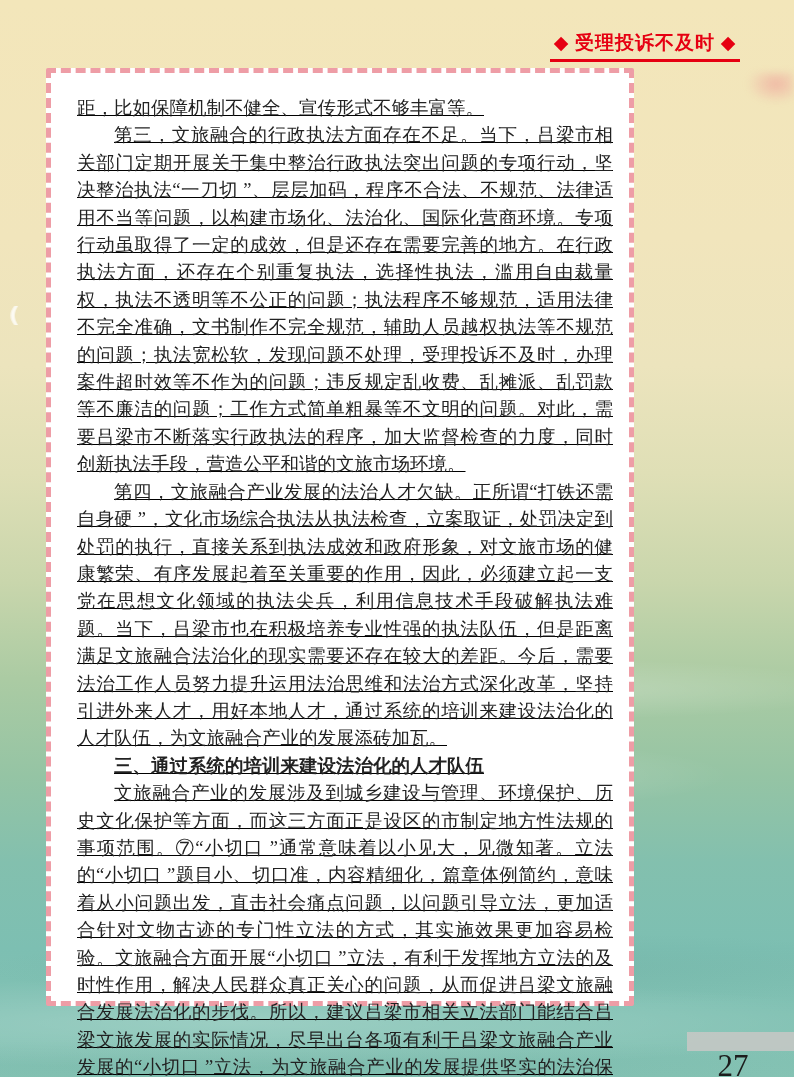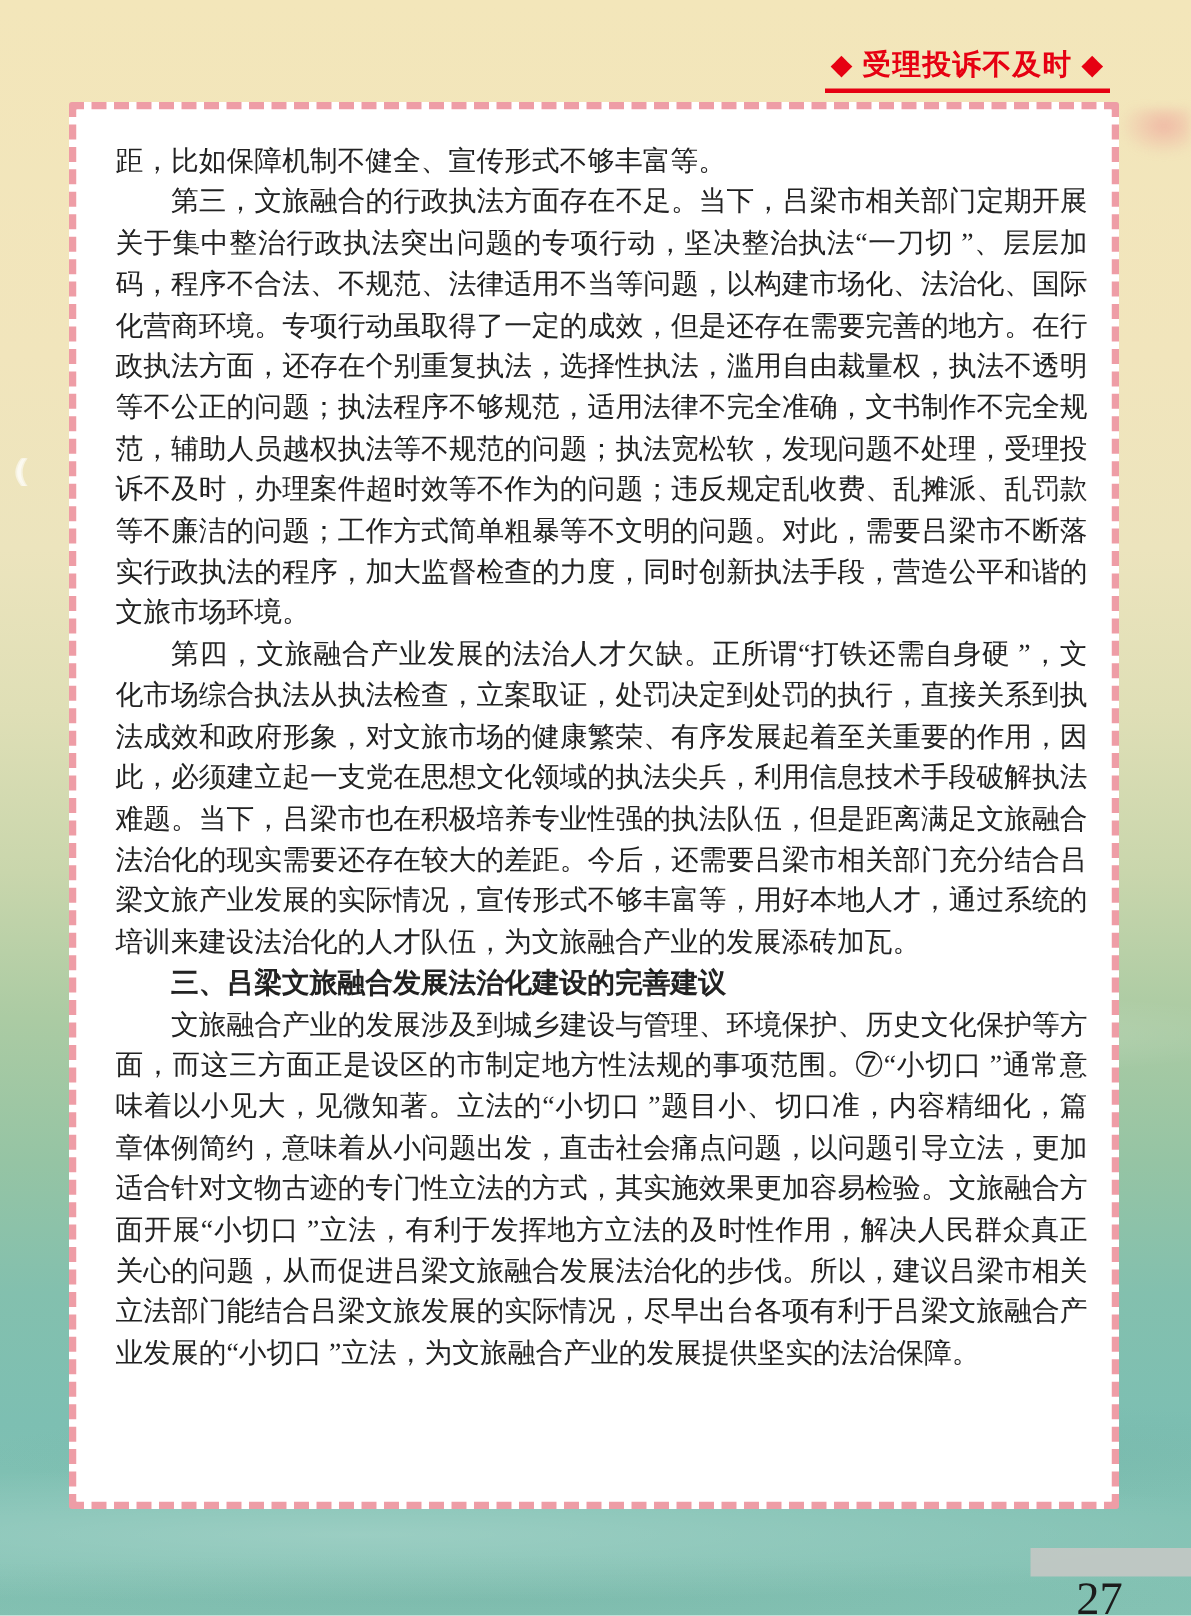--- a/index.html
+++ b/index.html
@@ -34,24 +34,25 @@
     position:absolute;top:30px;left:550px;width:190px;text-align:center;
   }
   .header-title{
     font-size:19px;font-weight:bold;letter-spacing:1px;
     font-family:"Liberation Serif","DejaVu Serif",serif;
   }
   .header-rule{
     margin-top:3px;height:3px;width:190px;
   }
   .content-box{
-    position:absolute;left:46px;top:68px;width:700px;height:938px;
+    position:absolute;left:46px;top:68px;width:588px;height:938px;
     background:#ffffff;border:5px dashed #ee9da6;border-radius:2px;
     box-sizing:border-box;
     padding:22px 16px 0 26px;
+    text-decoration:underline;
   }
   .para{
     margin:0;font-size:18.5px;line-height:27.4px;color:#222222;
     text-align:justify;text-justify:inter-ideograph;text-indent:2em;
   }
   .para.first{text-indent:0;}
   .para.heading{font-weight:bold;}
   .footer-bar{
     position:absolute;left:687px;top:1032px;width:107px;height:19px;
     background:#c8c8c6;opacity:0.85;
@@ -71,20 +72,20 @@
 <div class="header">
   <div class="header-title" style="color:#e60012;"><span>◆</span>
     <span>受理投诉不及时</span>
     <span>◆</span></div>
   <div class="header-rule" style="background:#e60012;"></div>
 </div>
 
 <div class="content-box">
   <p class="para first">距，比如保障机制不健全、宣传形式不够丰富等。</p>
   <p class="para">第三，文旅融合的行政执法方面存在不足。当下，吕梁市相关部门定期开展关于集中整治行政执法突出问题的专项行动，坚决整治执法“一刀切 ”、层层加码，程序不合法、不规范、法律适用不当等问题，以构建市场化、法治化、国际化营商环境。专项行动虽取得了一定的成效，但是还存在需要完善的地方。在行政执法方面，还存在个别重复执法，选择性执法，滥用自由裁量权，执法不透明等不公正的问题；执法程序不够规范，适用法律不完全准确，文书制作不完全规范，辅助人员越权执法等不规范的问题；执法宽松软，发现问题不处理，受理投诉不及时，办理案件超时效等不作为的问题；违反规定乱收费、乱摊派、乱罚款等不廉洁的问题；工作方式简单粗暴等不文明的问题。对此，需要吕梁市不断落实行政执法的程序，加大监督检查的力度，同时创新执法手段，营造公平和谐的文旅市场环境。</p>
-  <p class="para">第四，文旅融合产业发展的法治人才欠缺。正所谓“打铁还需自身硬 ”，文化市场综合执法从执法检查，立案取证，处罚决定到处罚的执行，直接关系到执法成效和政府形象，对文旅市场的健康繁荣、有序发展起着至关重要的作用，因此，必须建立起一支党在思想文化领域的执法尖兵，利用信息技术手段破解执法难题。当下，吕梁市也在积极培养专业性强的执法队伍，但是距离满足文旅融合法治化的现实需要还存在较大的差距。今后，还需要吕梁市相关部门充分结合吕梁文旅产业发展的实际情况，宣传形式不够丰富等，用好本地人才，通过系统的培训来建设法治化的人才队伍，为文旅融合产业的发展添砖加瓦。</p>
-  <p class="para heading">三、吕梁文旅融合发展法治化建设的完善建议</p>
+  <p class="para">第四，文旅融合产业发展的法治人才欠缺。正所谓“打铁还需自身硬 ”，文化市场综合执法从执法检查，立案取证，处罚决定到处罚的执行，直接关系到执法成效和政府形象，对文旅市场的健康繁荣、有序发展起着至关重要的作用，因此，必须建立起一支党在思想文化领域的执法尖兵，利用信息技术手段破解执法难题。当下，吕梁市也在积极培养专业性强的执法队伍，但是距离满足文旅融合法治化的现实需要还存在较大的差距。今后，需要法治工作人员努力提升运用法治思维和法治方式深化改革，坚持引进外来人才，用好本地人才，通过系统的培训来建设法治化的人才队伍，为文旅融合产业的发展添砖加瓦。</p>
+  <p class="para heading">三、通过系统的培训来建设法治化的人才队伍</p>
   <p class="para">文旅融合产业的发展涉及到城乡建设与管理、环境保护、历史文化保护等方面，而这三方面正是设区的市制定地方性法规的事项范围。⑦“小切口 ”通常意味着以小见大，见微知著。立法的“小切口 ”题目小、切口准，内容精细化，篇章体例简约，意味着从小问题出发，直击社会痛点问题，以问题引导立法，更加适合针对文物古迹的专门性立法的方式，其实施效果更加容易检验。文旅融合方面开展“小切口 ”立法，有利于发挥地方立法的及时性作用，解决人民群众真正关心的问题，从而促进吕梁文旅融合发展法治化的步伐。所以，建议吕梁市相关立法部门能结合吕梁文旅发展的实际情况，尽早出台各项有利于吕梁文旅融合产业发展的“小切口 ”立法，为文旅融合产业的发展提供坚实的法治保障。</p>
 
 </div>
 
 <div class="footer-bar"></div>
 <div class="page-number">27</div>
 
 </body></html>

